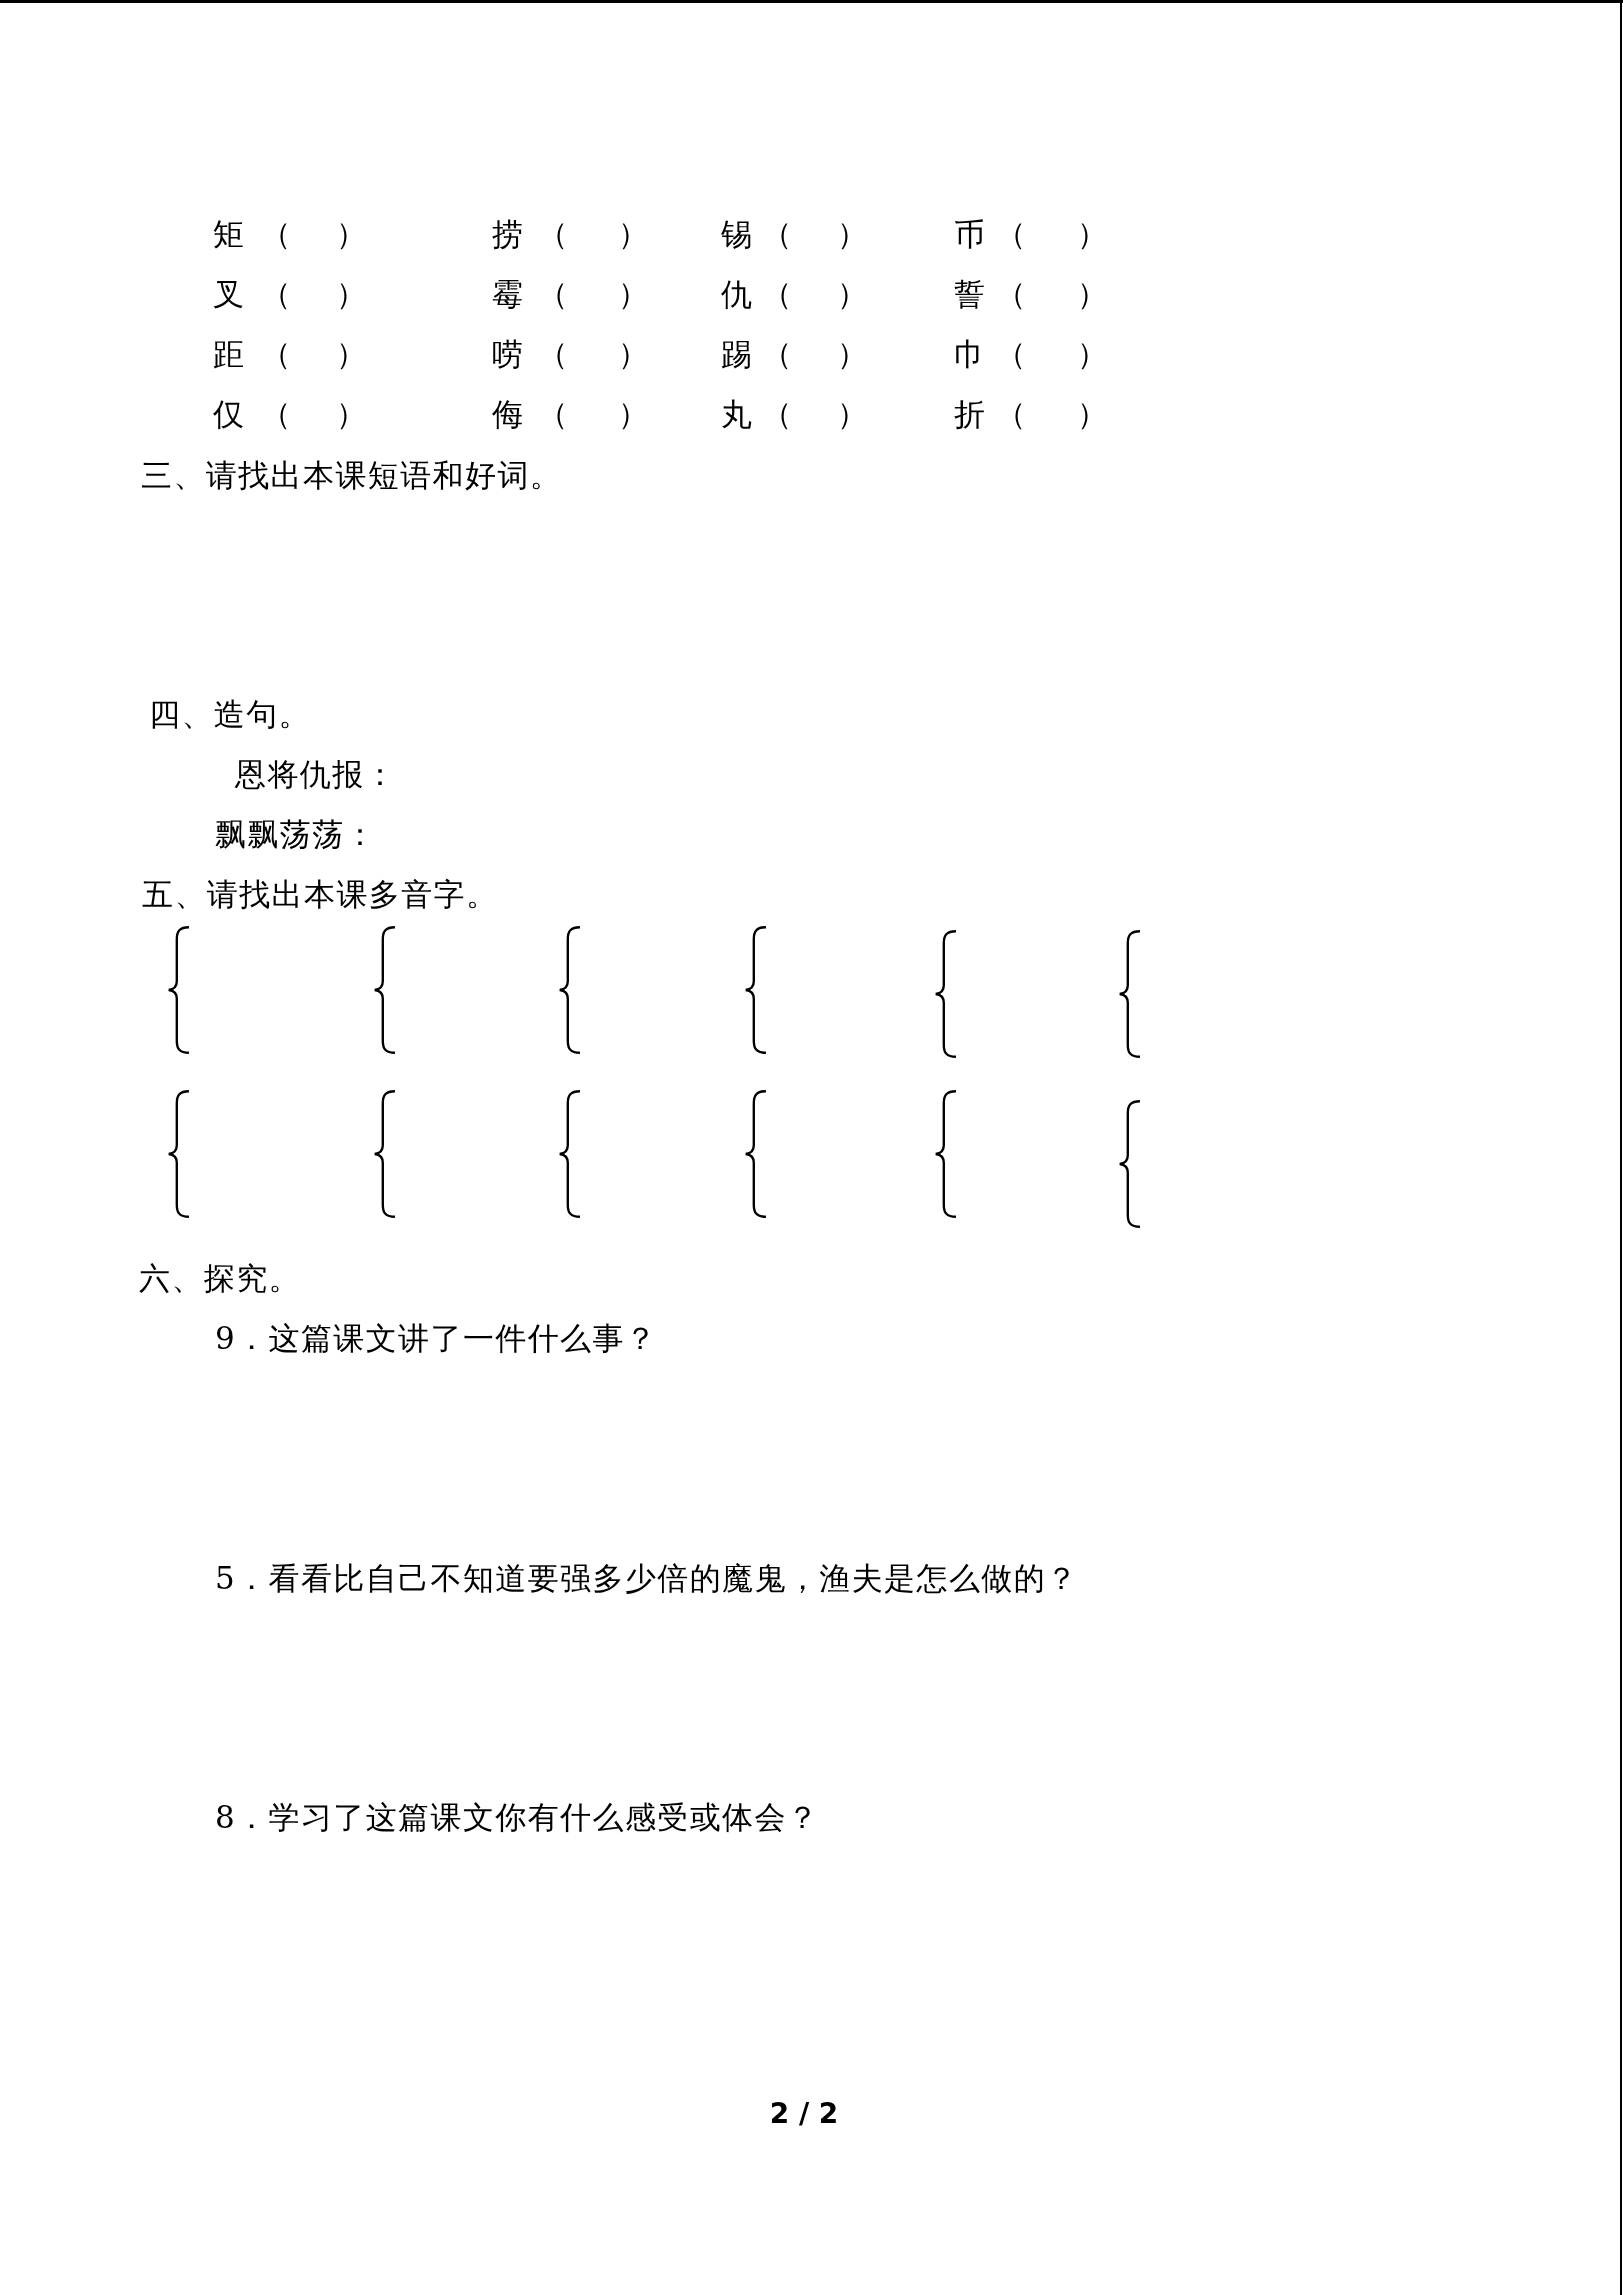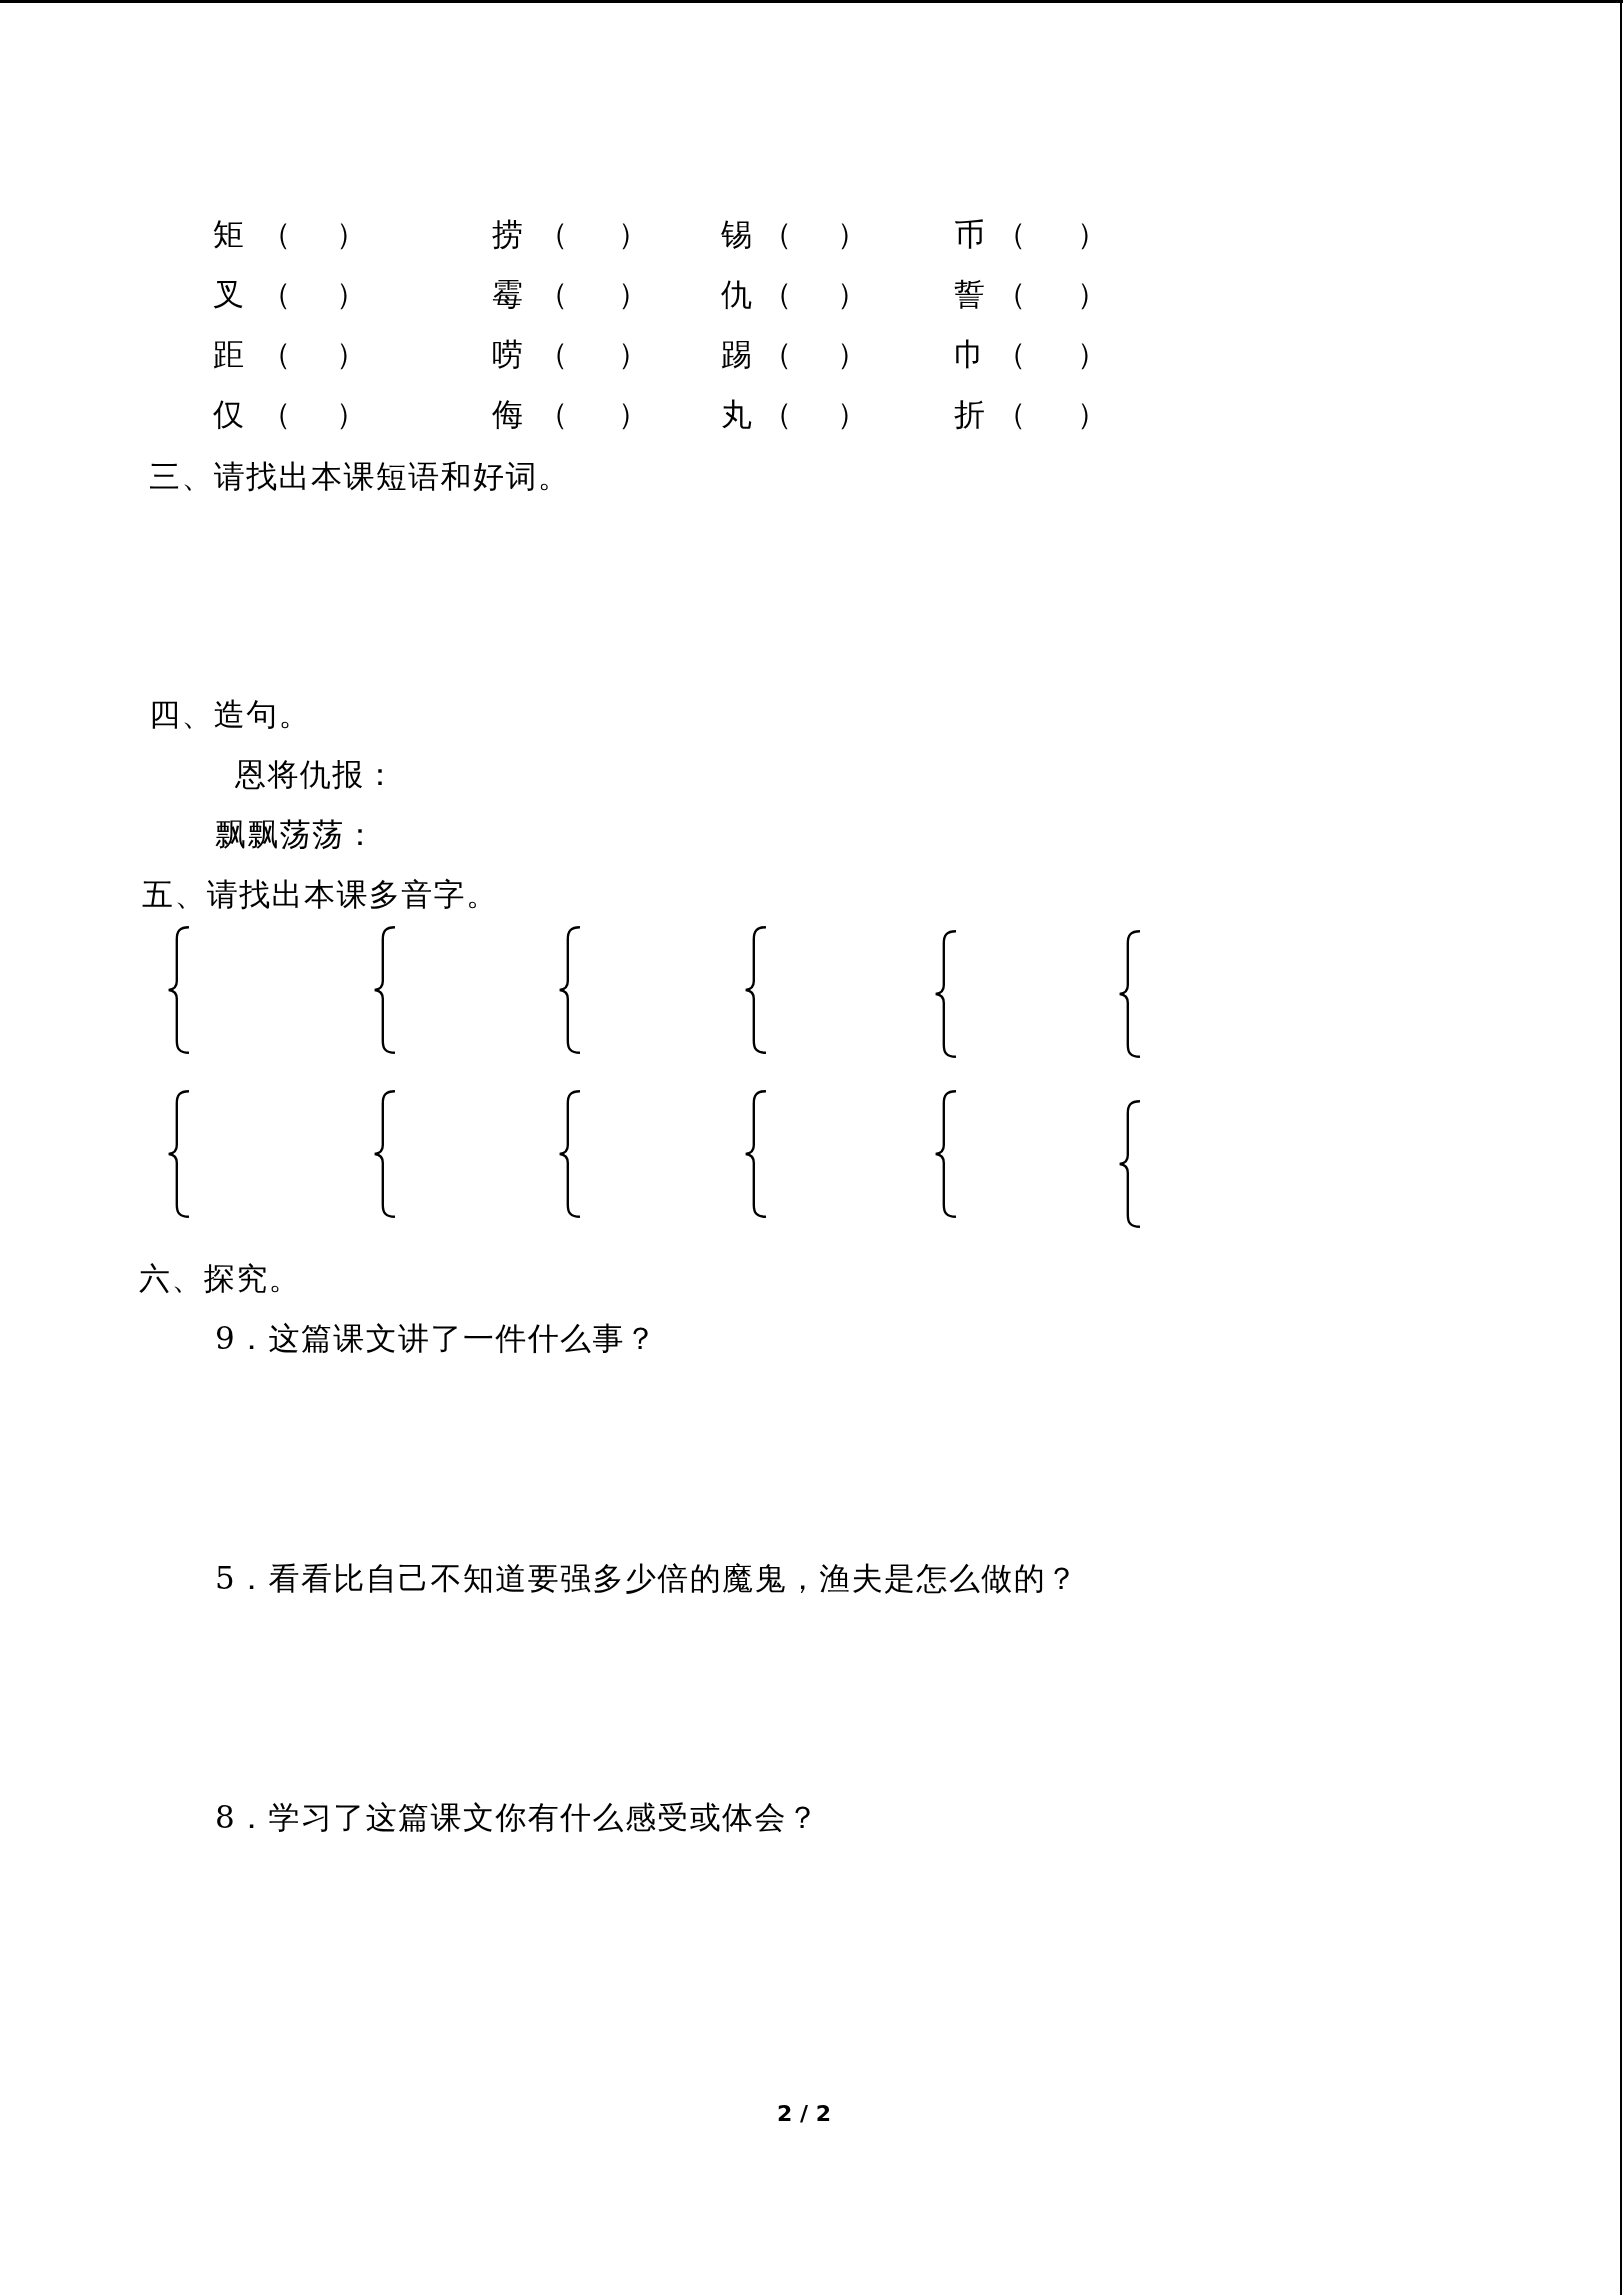--- a/index.html
+++ b/index.html
@@ -42,21 +42,21 @@
     
     .brace { position: absolute; width: 27px; }
     .brace svg { display: block; }
     .footer-page {
       position: absolute;
       left: 0; width: 1608px;
       top: 2100px;
       text-align: center;
       font-family: "DejaVu Sans", "Liberation Sans", sans-serif;
       font-weight: bold;
-      font-size: 22px;
+      font-size: 28px;
       line-height: 27px;
     }
     .answer-area { position: absolute; }
   </style>
 </head>
 <body>
 
 <div class="page-border-top"></div>
 <div class="page-border-right"></div>
 
@@ -156,21 +156,21 @@
     <span class="rp" style="left:116px;">）</span>
   </div>
   <div class="cell" style="left:954px; top:395px;">
     <span class="ch">折</span>
     <span class="lp" style="left:42px;">（</span>
     <span class="blank" style="left:75px; width:68px;"></span>
     <span class="rp" style="left:123px;">）</span>
   </div>
 </div>
 
-<div class="abs txt" style="left:149px; top:457px;">三、请找出本课短语和好词。</div>
+<div class="abs txt" style="left:141px; top:457px;font-family:Liberation Serif, serif;">三、请找出本课短语和好词。</div>
 <div class="answer-area" style="left:215px; top:505px; width:1295px; height:191px;"></div>
 
 <div class="abs txt" style="left:149px; top:695px;">四、造句。</div>
 <div class="abs txt" style="left:215px; top:755px;margin-left:20px;">恩将仇报：</div>
 <div class="answer-area" style="left:368px; top:755px; width:1091px; height:38px;"></div>
 <div class="abs txt" style="left:215px; top:815px;">飘飘荡荡：</div>
 <div class="answer-area" style="left:368px; top:815px; width:1091px; height:38px;"></div>
 
 <div class="abs txt" style="left:142px; top:875px;">五、请找出本课多音字。</div>
 

